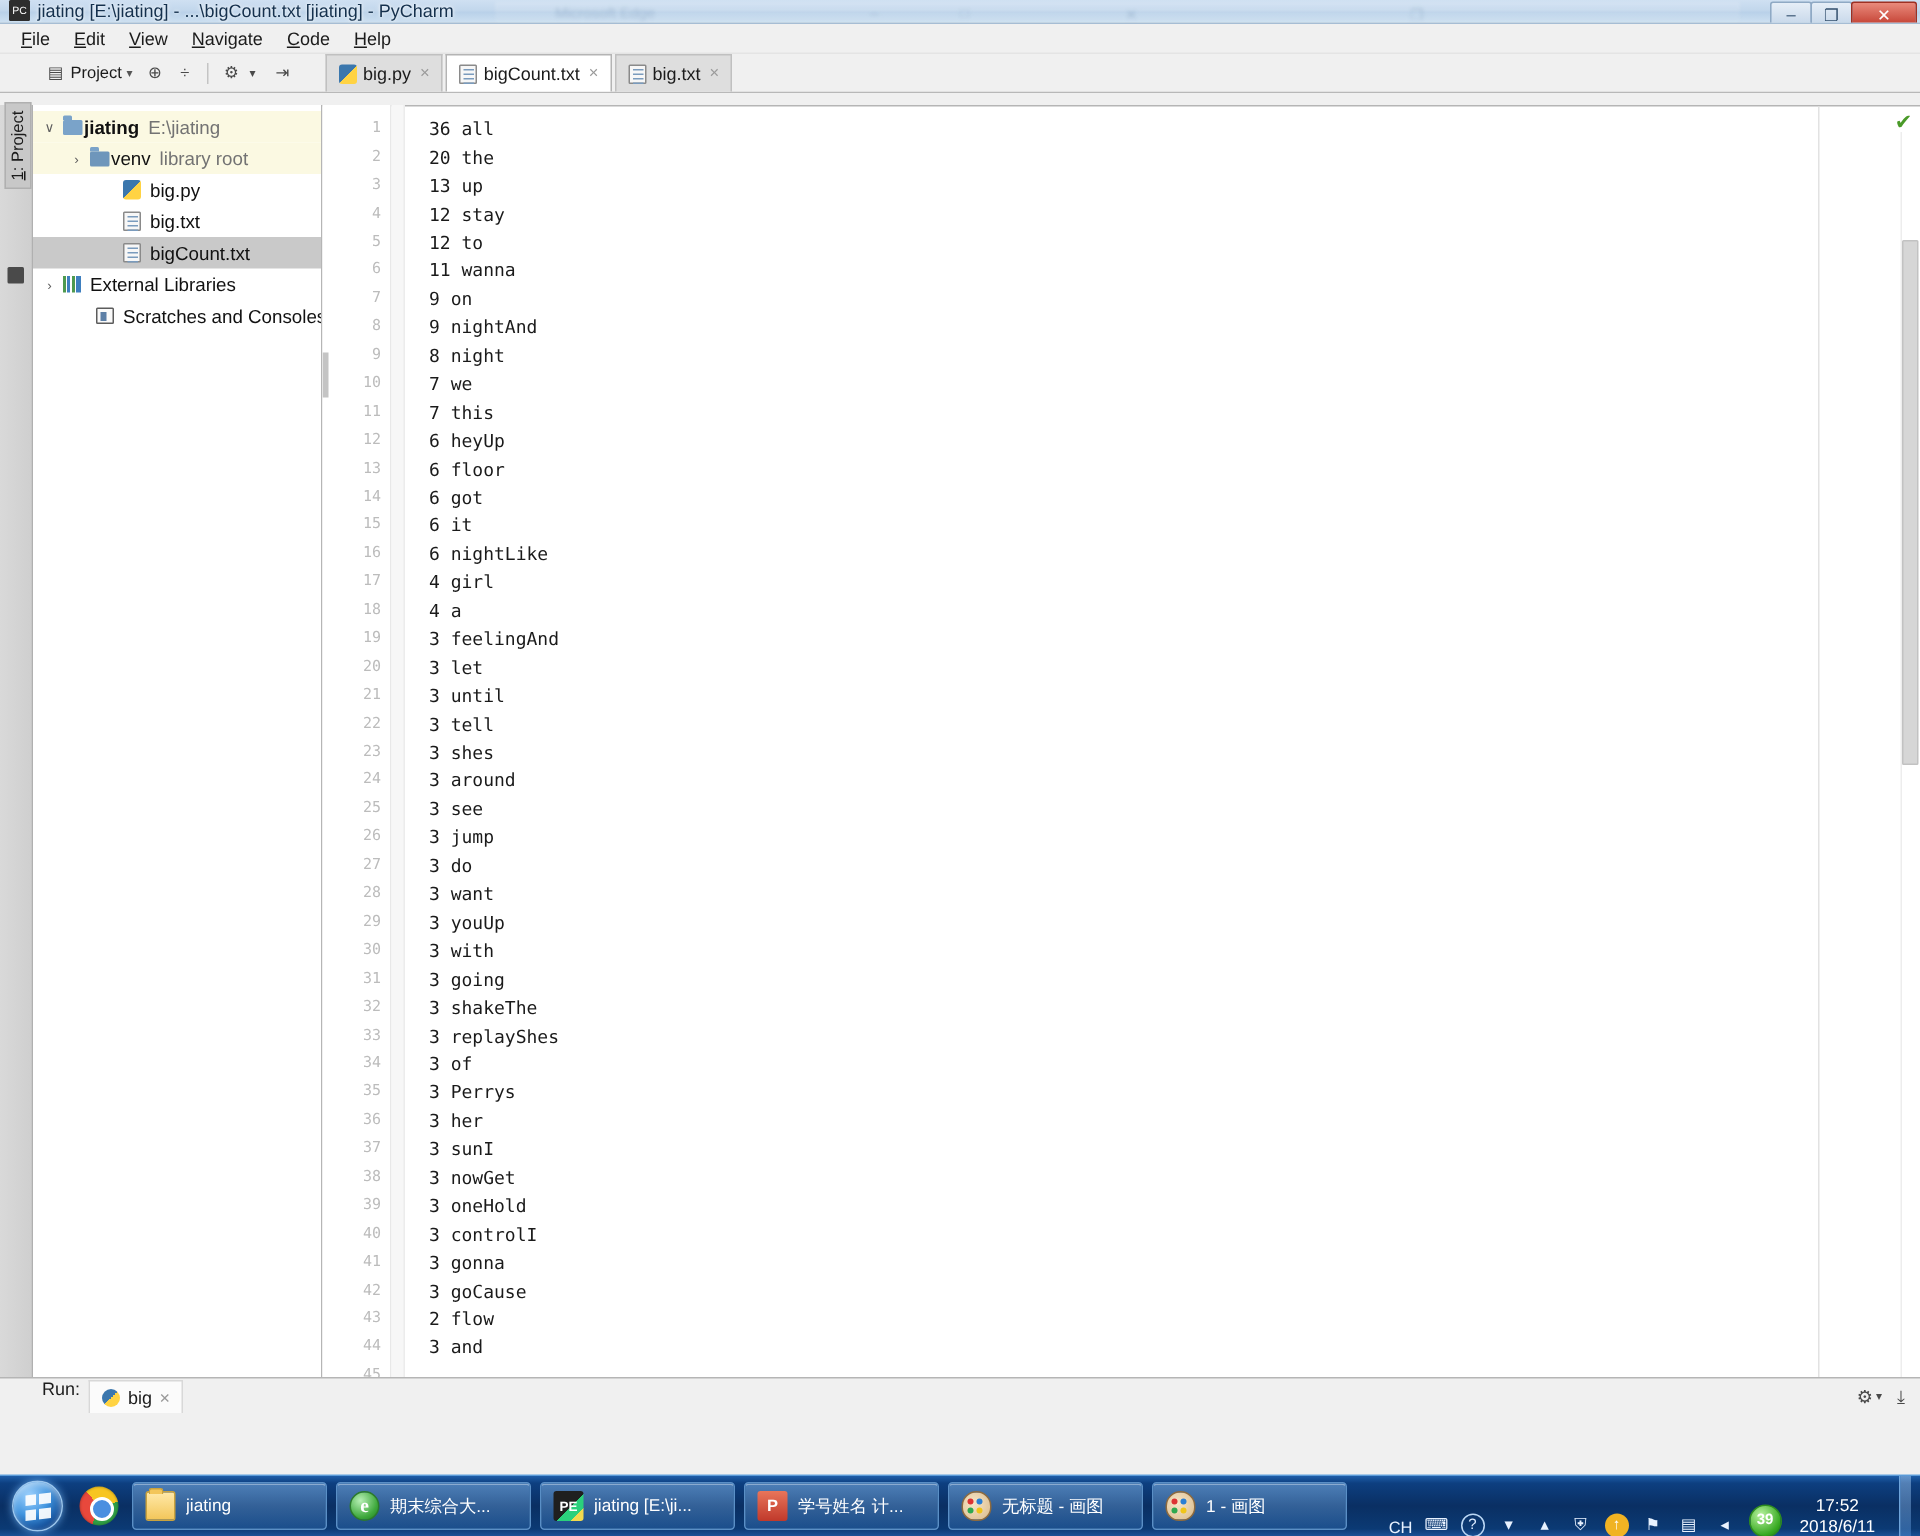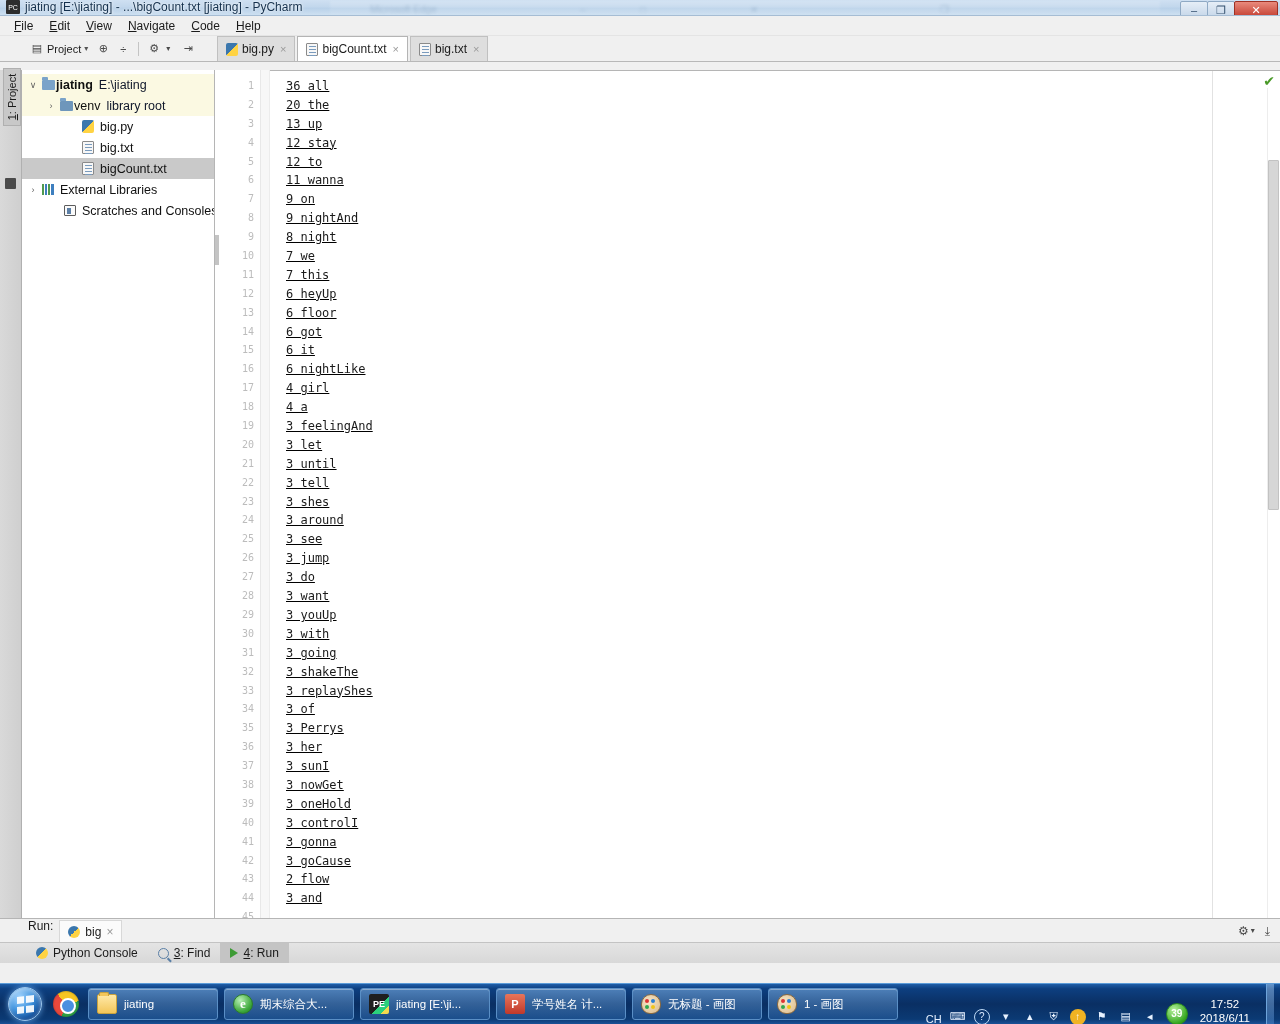--- a/index.html
+++ b/index.html
@@ -242,21 +242,21 @@
   .sc-ico {
     width: 12px; height: 11px;
     border: 1px solid #5c5c5c; background: #fafafa;
     position: relative; border-radius: 1px;
   }
   .sc-ico::after {
     content:""; position: absolute; left: 2px; top: 2px;
     width: 4px; height: 6px; background: #5c7fa6;
   }
   .tlabel.bold { font-weight: bold; }
-  .tlabel.muted { color: #0f172a; margin-left: 6px; }
+  .tlabel.muted { color: #737373; margin-left: 6px; }
 
   
   .editor {
     flex: 1;
     background: #ffffff;
     position: relative;
     overflow: hidden;
   }
   .editor-top-border {
     position: absolute; left: 0; top: 0; right: 0; height: 1px;
@@ -277,21 +277,20 @@
     font-size: 10px;
     color: #bcbcbc;
     text-align: right;
     padding-right: 6px;
     line-height: 18.9px;
   }
   .code {
     position: absolute; left: 47px; top: 0;
     height: 100%;
     padding-top: 7px;
-    text-decoration: underline;
   }
   .cline {
     height: 18.9px; line-height: 18.9px;
     font-family: "DejaVu Sans Mono", monospace;
     font-size: 12px;
     color: #1a1a1a;
     white-space: pre;
     padding-left: 24px;
   }
   .fold-strip {
@@ -804,34 +803,20 @@
         <span>big</span>
         <span class="close-x" style="color:#9a9a9a">×</span>
       </div>
       <div class="run-right">
         <span>⚙</span>
         <span style="margin-left:-8px;font-size:8px">▾</span>
         <span>⤓</span>
       </div>
     </div>
 
-    <div class="bottombar">
-      <div class="btab">
-        <span class="pyc-ico"></span>
-        <span>Python Console</span>
-      </div>
-      <div class="btab">
-        <span class="find-ico"></span>
-        <span><u>3</u>: Find</span>
-      </div>
-      <div class="btab active">
-        <span class="green-tri"></span>
-        <span><u>4</u>: Run</span>
-      </div>
-    </div>
 
   </div>
 
   <div class="taskbar">
     <div class="startorb">
       <div class="orb"></div>
     </div>
     <div class="qlaunch">
       <div class="chrome-ico"></div>
     </div>

